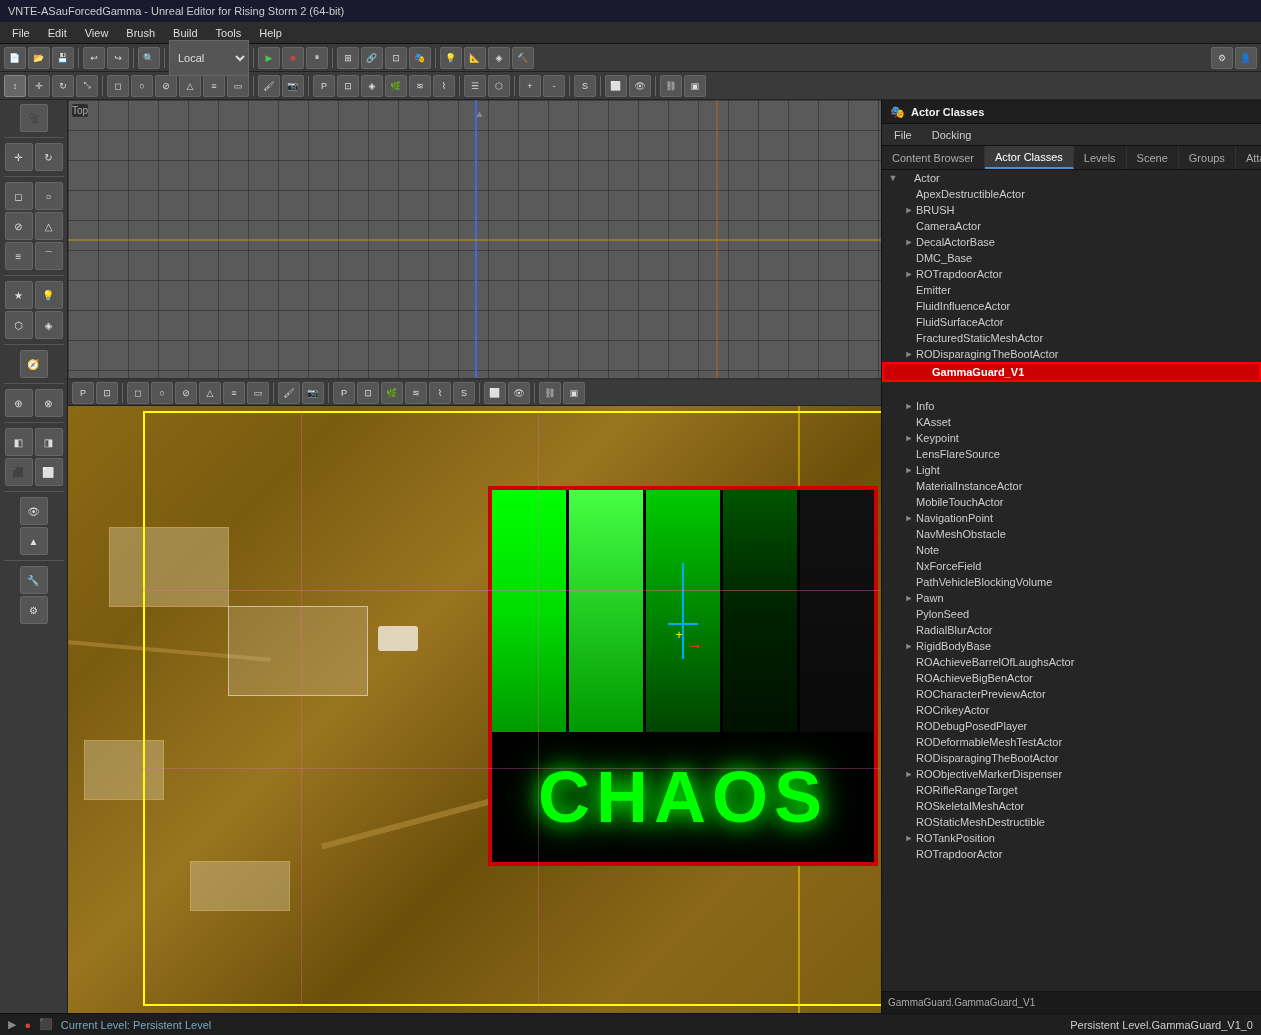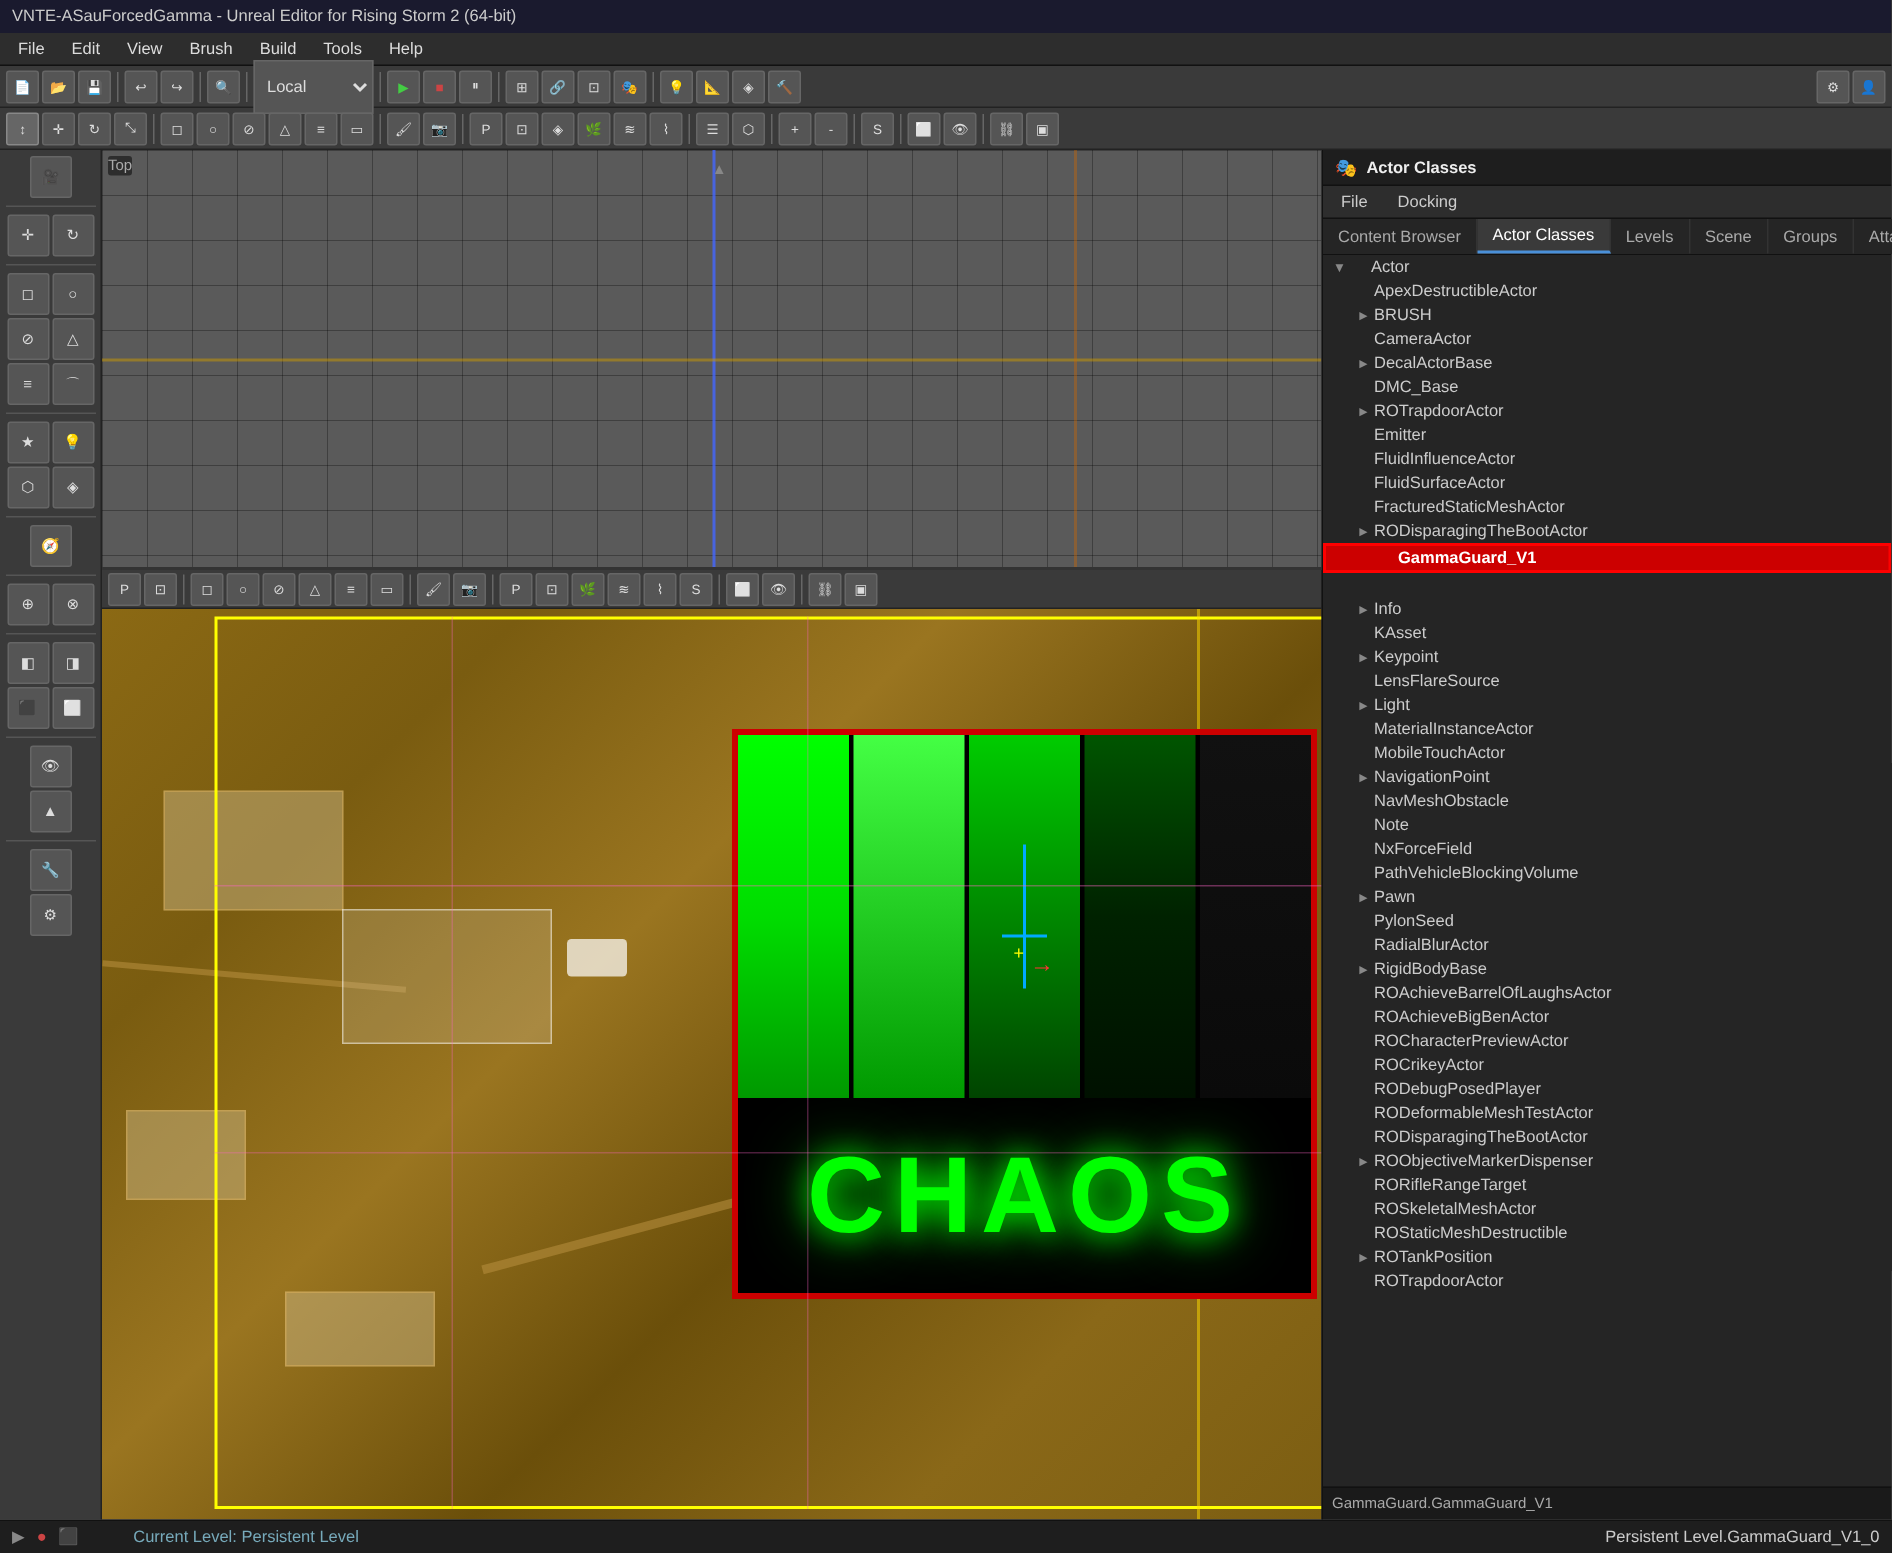--- a/index.html
+++ b/index.html
@@ -340,21 +340,21 @@
       align-items: center;
       padding: 0 8px;
       gap: 8px;
       font-size: 11px;
       color: #ccc;
       border-top: 1px solid #111;
       z-index: 100;
     }
 
     .status-icon { color: #888; }
-    .level-text { color: #7ab; margin-left: 28px; }
+    .level-text { color: #7ab; }
 
     
     .vp-label {
       position: absolute;
       top: 4px;
       left: 4px;
       background: rgba(0,0,0,0.5);
       color: #aaa;
       font-size: 10px;
       padding: 1px 0;

